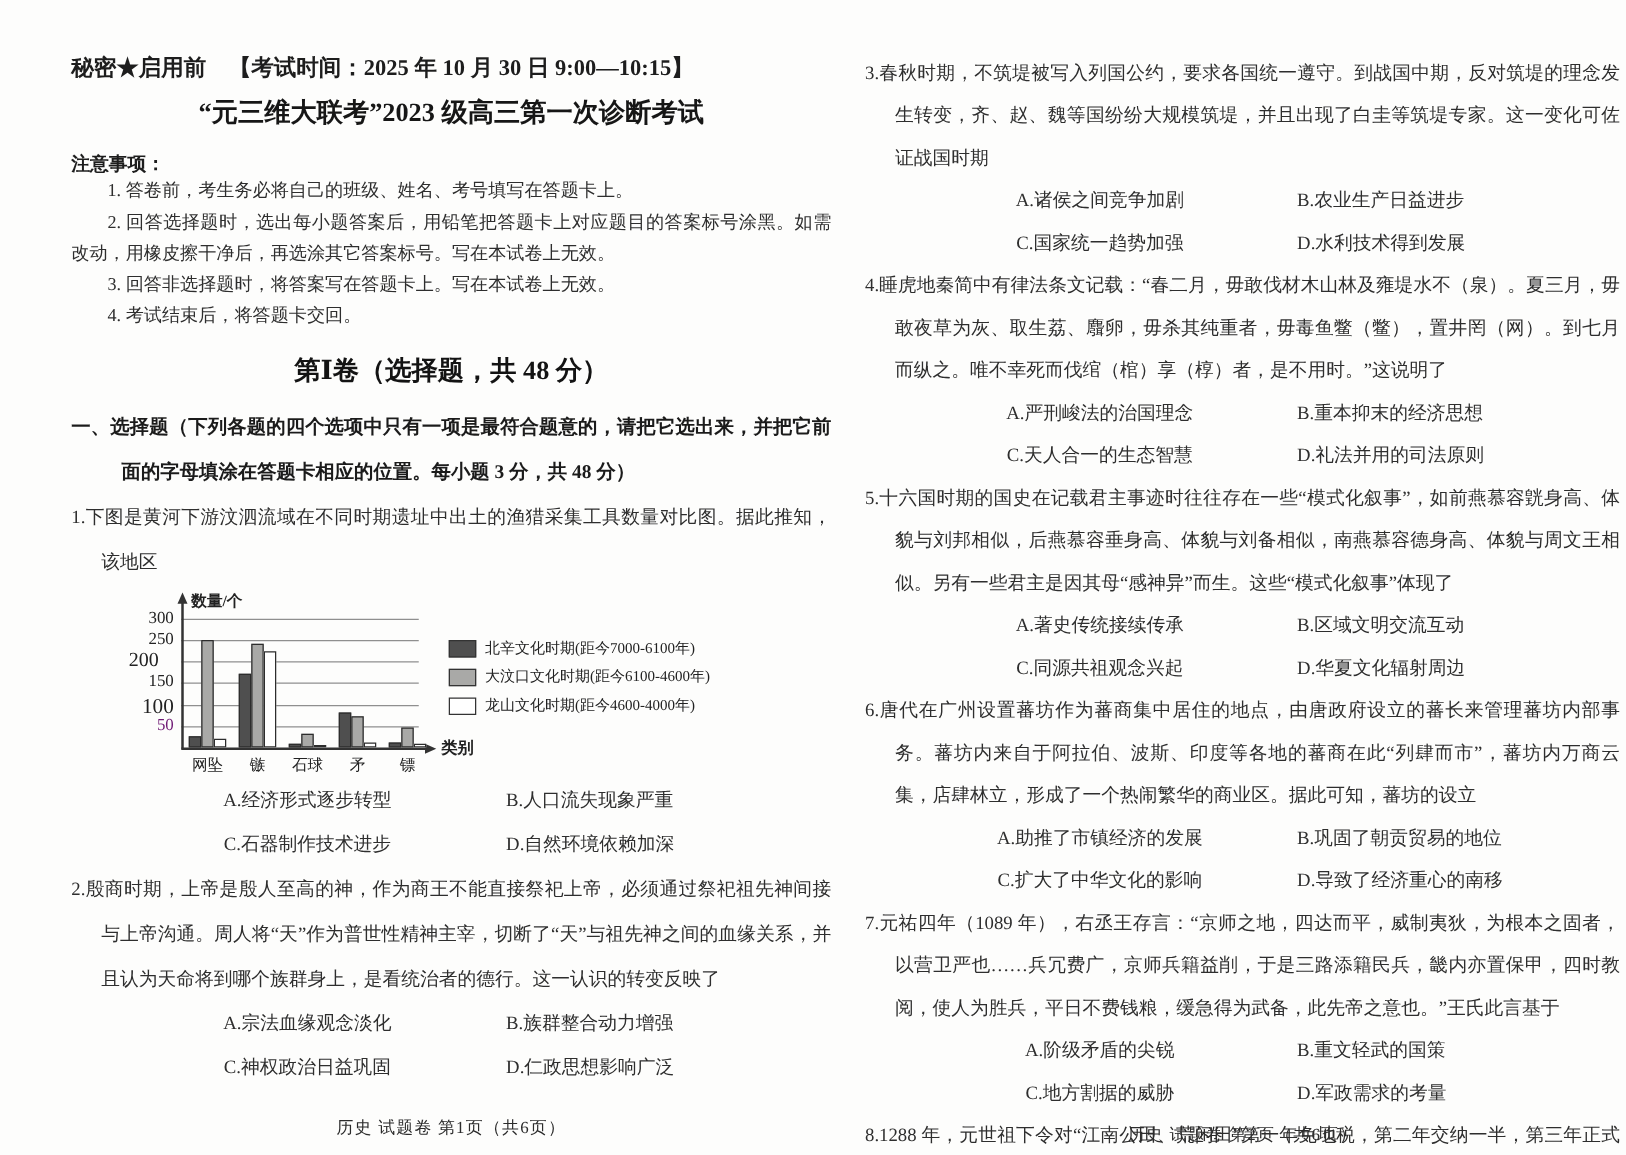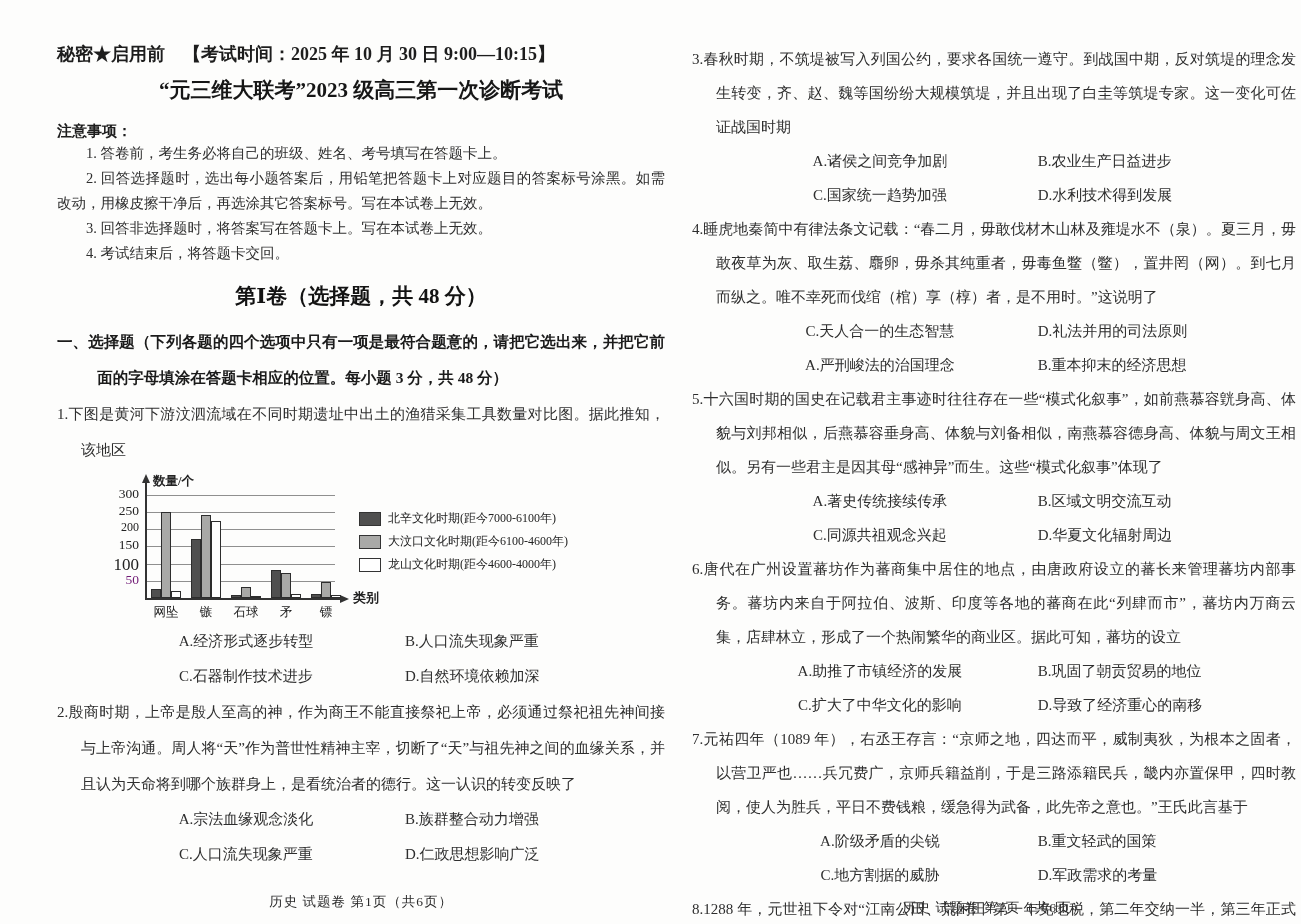--- a/index.html
+++ b/index.html
@@ -59,21 +59,21 @@
   <div class="q">
     <p class="qtext"><span>1.</span><span>下图是黄河下游汶泗流域在不同时期遗址中出土的渔猎采集工具数量对比图。据此推知，该地区</span></p>
     <div class="chart-wrap">
         <div style="position: absolute; left: 58px; top: 106.75px; width: 190px; height: 1px; background: rgb(143, 143, 143);"></div>
         <div style="position: absolute; left: 16px; top: 97.75px; width: 36px; text-align: right; font-size: 13.5px; color: #701a75;">50</div>
         <div style="position: absolute; left: 58px; top: 89.5px; width: 190px; height: 1px; background: rgb(143, 143, 143);"></div>
         <div style="position: absolute; left: 16px; top: 80.5px; width: 36px; text-align: right; font-size: 17px; color: rgb(34, 34, 34);">100</div>
         <div style="position: absolute; left: 58px; top: 72.25px; width: 190px; height: 1px; background: rgb(143, 143, 143);"></div>
         <div style="position: absolute; left: 16px; top: 63.25px; width: 36px; text-align: right; font-size: 13.5px; color: rgb(34, 34, 34);">150</div>
         <div style="position: absolute; left: 58px; top: 55px; width: 190px; height: 1px; background: rgb(143, 143, 143);"></div>
-        <div style="position: absolute; left: 16px; top: 46px; width: 36px; text-align: right; font-size: 12px; color: rgb(34, 34, 34);">200</div>
+        <div style="position: absolute; left: 16px; top: 46px; width: 36px; text-align: left; font-size: 16px; color: rgb(34, 34, 34);">200</div>
         <div style="position: absolute; left: 58px; top: 37.75px; width: 190px; height: 1px; background: rgb(143, 143, 143);"></div>
         <div style="position: absolute; left: 16px; top: 28.75px; width: 36px; text-align: right; font-size: 13.5px; color: rgb(34, 34, 34);">250</div>
         <div style="position: absolute; left: 58px; top: 20.5px; width: 190px; height: 1px; background: rgb(143, 143, 143);"></div>
         <div style="position: absolute; left: 16px; top: 11.5px; width: 36px; text-align: right; font-size: 13.5px; color: rgb(34, 34, 34);">300</div>
         <div style="position: absolute; left: 58px; top: 8px; width: 2px; height: 117px; background: rgb(51, 51, 51);"></div>
         <div style="position: absolute; left: 55px; top: 0px; width: 0px; height: 0px; border-left: 4px solid transparent; border-right: 4px solid transparent; border-bottom: 9px solid rgb(51, 51, 51);"></div>
         <div style="position: absolute; left: 58px; top: 124px; width: 196px; height: 2px; background: rgb(51, 51, 51);"></div>
         <div style="position: absolute; left: 253px; top: 121px; width: 0px; height: 0px; border-top: 4px solid transparent; border-bottom: 4px solid transparent; border-left: 9px solid rgb(51, 51, 51);"></div>
         <div style="position: absolute; left: 66px; top: -1px; font-size: 12.5px; font-weight: bold; color: rgb(34, 34, 34);">数量/个</div>
         <div style="position: absolute; left: 266px; top: 115px; font-size: 13px; font-weight: bold; color: rgb(34, 34, 34);">类别</div>
@@ -120,21 +120,21 @@
     </div>
   </div>
 
   <div class="q">
     <p class="qtext"><span>2.</span><span>殷商时期，上帝是殷人至高的神，作为商王不能直接祭祀上帝，必须通过祭祀祖先神间接与上帝沟通。周人将“天”作为普世性精神主宰，切断了“天”与祖先神之间的血缘关系，并且认为天命将到哪个族群身上，是看统治者的德行。这一认识的转变反映了</span></p>
     <div class="opt-row">
       <span class="opt-a">A.宗法血缘观念淡化</span>
       <span class="opt-b">B.族群整合动力增强</span>
     </div>
     <div class="opt-row">
-      <span class="opt-a">C.人口流失现象严重</span>
+      <span class="opt-a">C.神权政治日益巩固</span>
       <span class="opt-b">D.仁政思想影响广泛</span>
     </div>
   </div>
 </div>
 
 <div class="col col-right">
 
   <div class="q">
     <p class="qtext"><span>3.</span><span>春秋时期，不筑堤被写入列国公约，要求各国统一遵守。到战国中期，反对筑堤的理念发生转变，齐、赵、魏等国纷纷大规模筑堤，并且出现了白圭等筑堤专家。这一变化可佐证战国时期</span></p>
     <div class="opt-row">
@@ -143,27 +143,27 @@
     </div>
     <div class="opt-row">
       <span class="opt-a">C.国家统一趋势加强</span>
       <span class="opt-b">D.水利技术得到发展</span>
     </div>
   </div>
 
   <div class="q">
     <p class="qtext"><span>4.</span><span>睡虎地秦简中有律法条文记载：“春二月，毋敢伐材木山林及雍堤水不（泉）。夏三月，毋敢夜草为灰、取生荔、麛卵，毋杀其纯重者，毋毒鱼鳖（鳖），置井罔（网）。到七月而纵之。唯不幸死而伐绾（棺）享（椁）者，是不用时。”这说明了</span></p>
     <div class="opt-row">
+      <span class="opt-a">A.严刑峻法的治国理念</span>
+      <span class="opt-b">B.重本抑末的经济思想</span>
+    </div>
+    <div class="opt-row">
       <span class="opt-a">C.天人合一的生态智慧</span>
       <span class="opt-b">D.礼法并用的司法原则</span>
     </div>
-    <div class="opt-row">
-      <span class="opt-a">A.严刑峻法的治国理念</span>
-      <span class="opt-b">B.重本抑末的经济思想</span>
-    </div>
   </div>
 
   <div class="q">
     <p class="qtext"><span>5.</span><span>十六国时期的国史在记载君主事迹时往往存在一些“模式化叙事”，如前燕慕容皝身高、体貌与刘邦相似，后燕慕容垂身高、体貌与刘备相似，南燕慕容德身高、体貌与周文王相似。另有一些君主是因其母“感神异”而生。这些“模式化叙事”体现了</span></p>
     <div class="opt-row">
       <span class="opt-a">A.著史传统接续传承</span>
       <span class="opt-b">B.区域文明交流互动</span>
     </div>
     <div class="opt-row">
       <span class="opt-a">C.同源共祖观念兴起</span>

